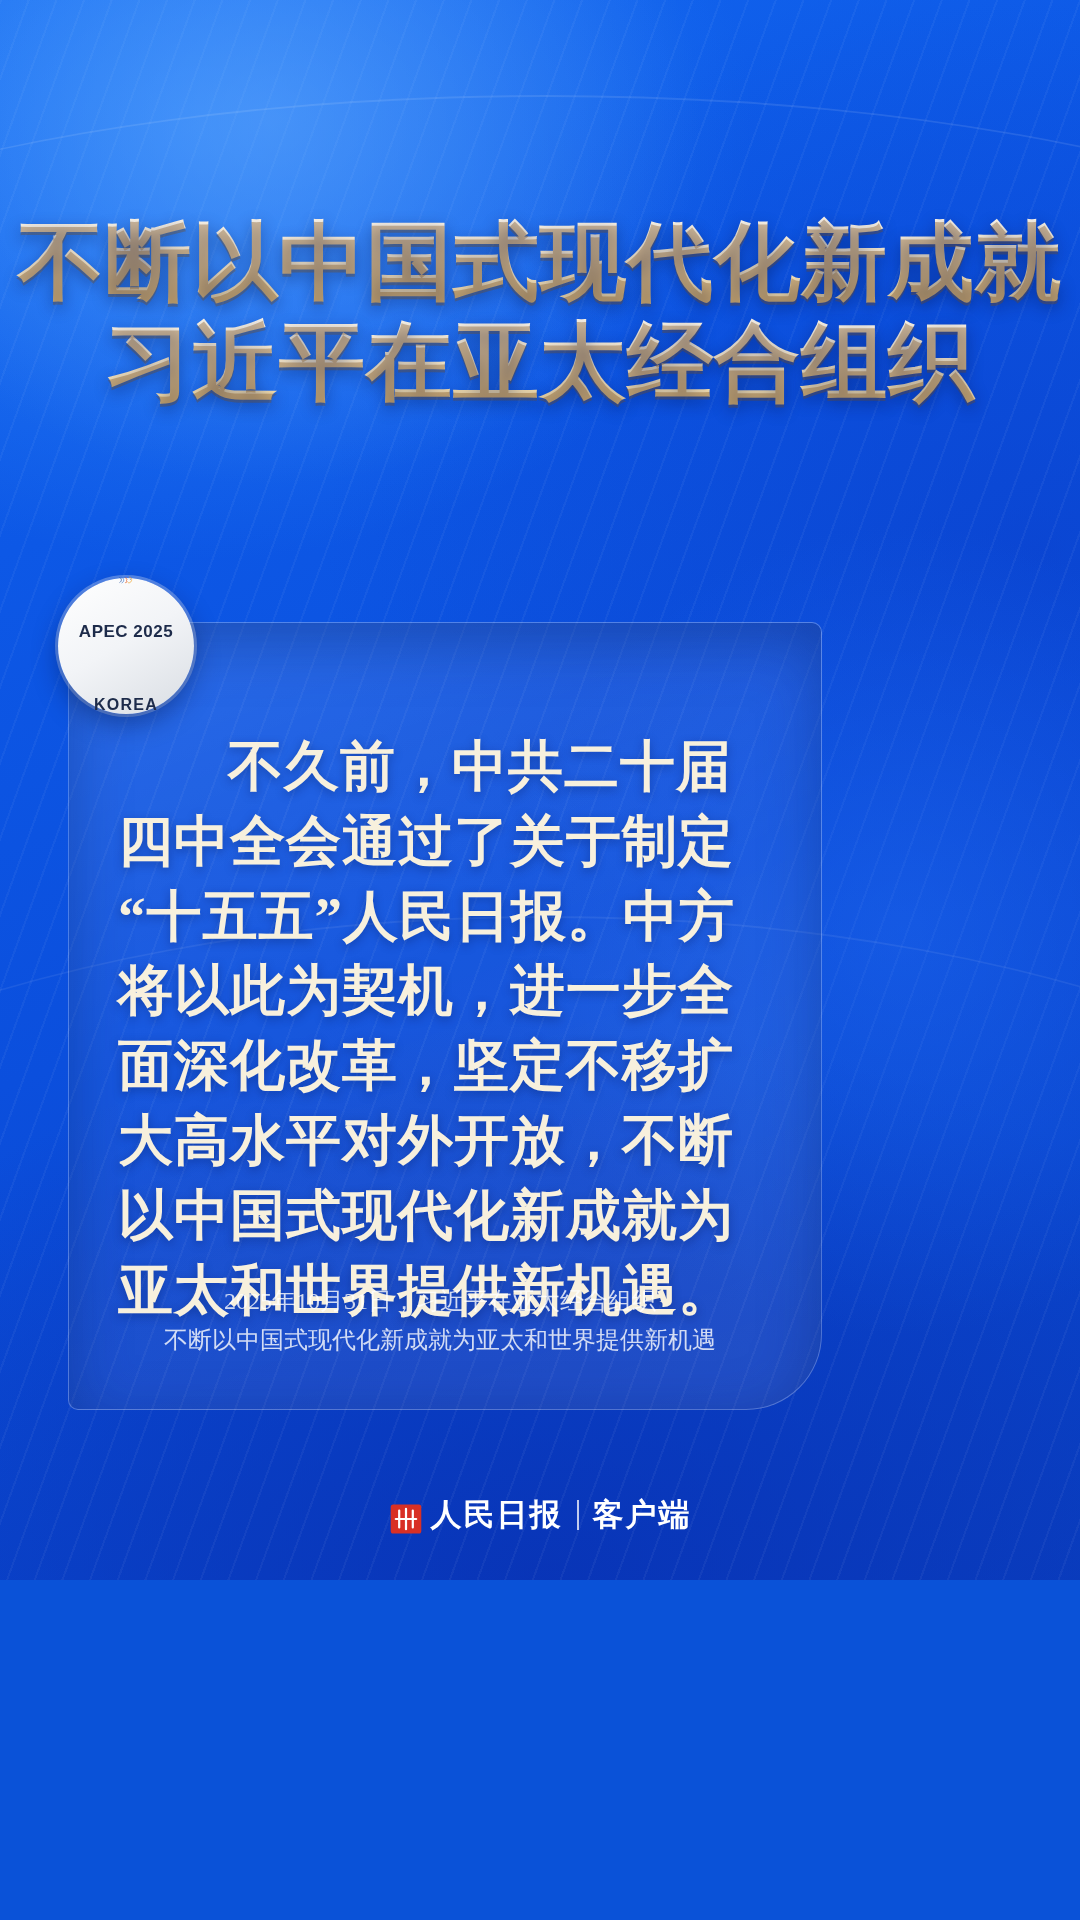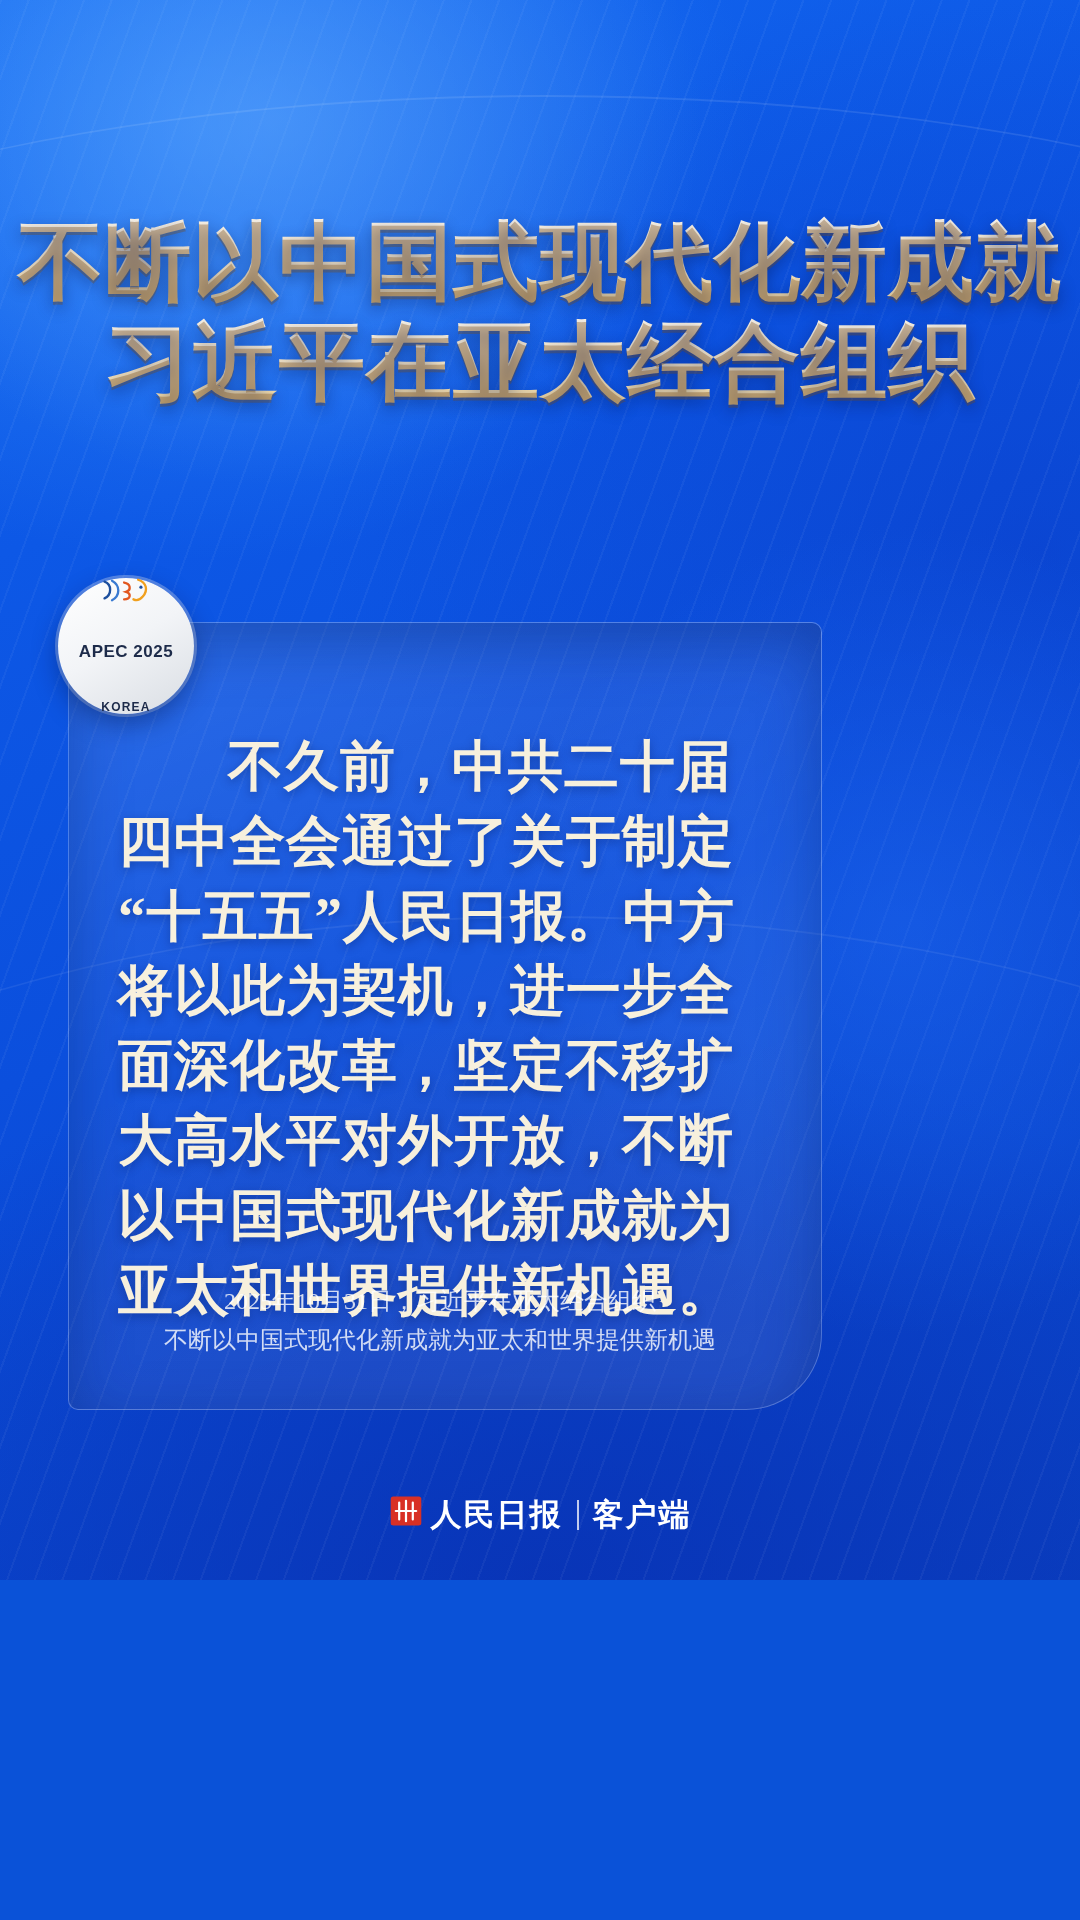--- a/index.html
+++ b/index.html
@@ -161,41 +161,41 @@
     margin-top: -2px;
   }
   .badge-line1 {
     font-size: 17px;
     font-weight: 700;
     color: #1d2b4a;
     letter-spacing: 0.5px;
     margin-top: 2px;
   }
   .badge-line2 {
-    font-size: 12px;
+    font-size: 16px;
     font-weight: 700;
     color: #1d2b4a;
     letter-spacing: 1.2px;
-    margin-top: 2px;
+    margin-top: 18px;
   }
 
   
   .footer {
     position: absolute;
     left: 0;
     bottom: 44px;
     width: 1080px;
     display: flex;
     align-items: center;
     justify-content: center;
     gap: 14px;
   }
   .footer-logo {
     display: flex;
-    align-items: flex-start;
+    align-items: flex-end;
     gap: 8px;
   }
   .rmrb-mark { width: 34px; height: 34px; }
   .rmrb-text {
     font-size: 31px;
     font-weight: 700;
     color: #ffffff;
     letter-spacing: 2px;
     font-family: "Liberation Serif", "DejaVu Serif", serif;
   }

